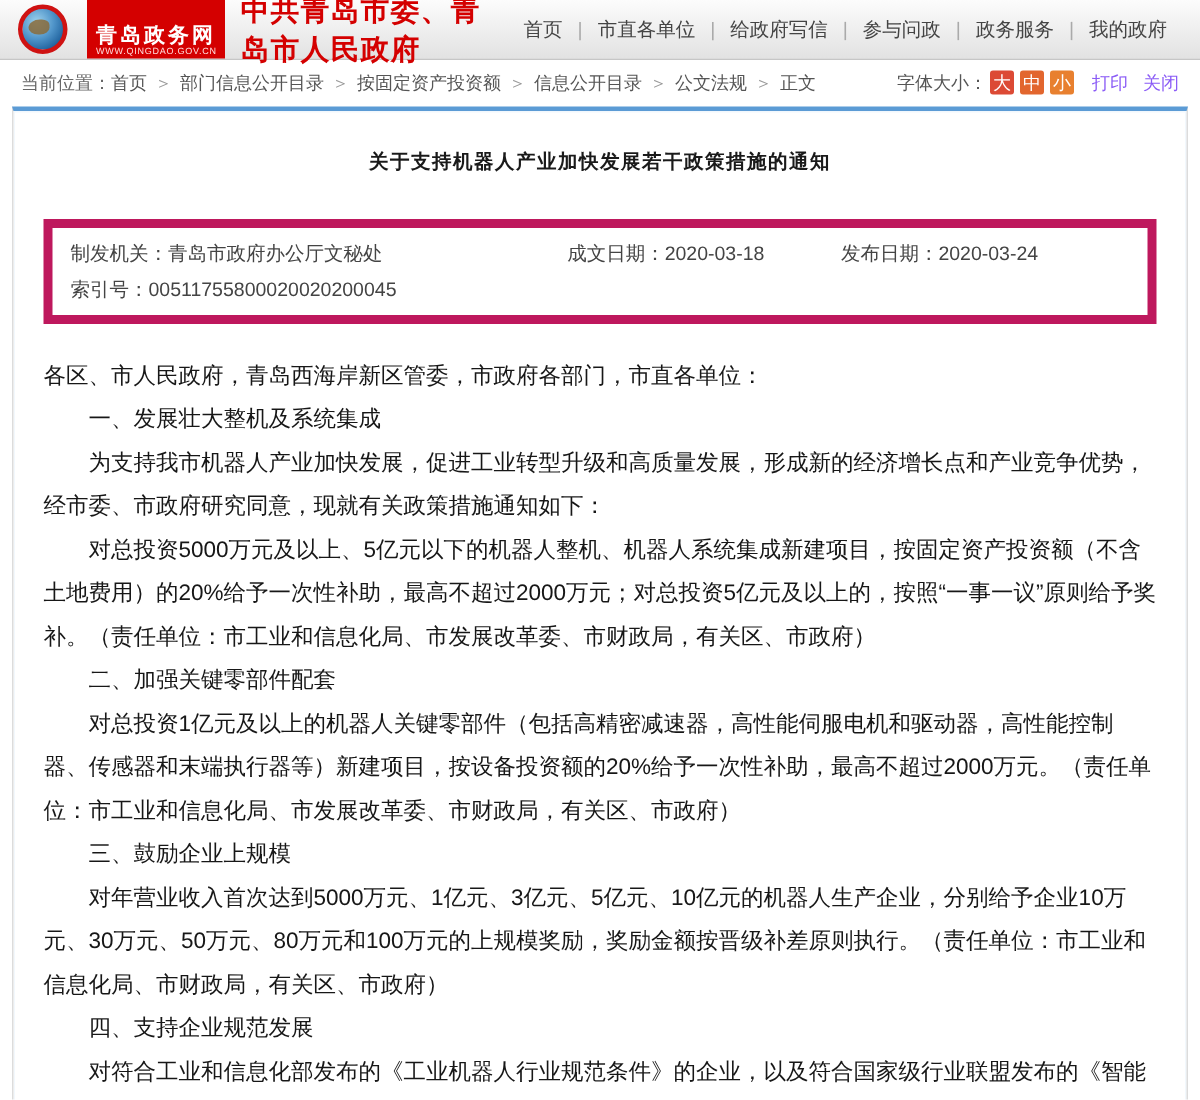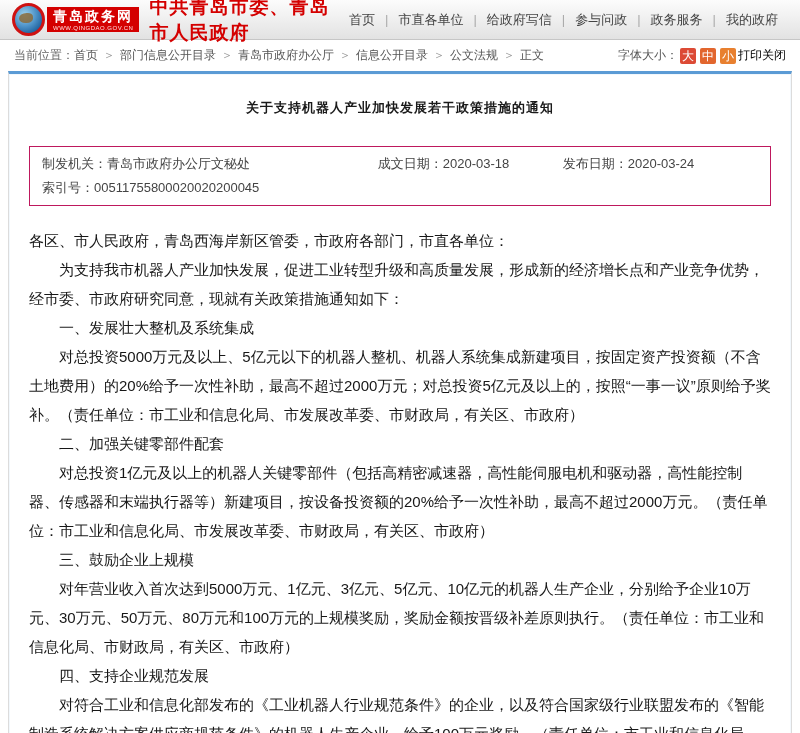--- a/index.html
+++ b/index.html
@@ -23,59 +23,59 @@
     width:33px; height:33px; border-radius:50%;
     background:radial-gradient(circle at 35% 32%, #9ed2ee 0%, #4f94c9 45%, #1d5f9b 80%);
     border:3px solid #cf1212;
     position:relative; flex:0 0 auto;
   }
   .globe::after {
     content:""; position:absolute; left:4px; top:7px;
     width:14px; height:10px; border-radius:60% 40% 50% 50%;
     background:#8a6b3a; opacity:.85;
   }
-  .logo-banner { margin-left:2px; background:#d40000; padding:2px 6px 1px; line-height:1; }
+  .logo-banner { margin-left:13px; background:#d40000; padding:16px 6px 1px; line-height:1; }
   .logo-site { color:#fff; font-weight:bold; font-size:14px; letter-spacing:2px; display:block; }
   .logo-url  { color:#ffdede; font-size:6px; letter-spacing:.5px; display:block; margin-top:2px; }
   .org-title { color:#d40000; font-weight:bold; font-size:19px; margin-left:10px; letter-spacing:1px; }
   .top-nav { display:flex; align-items:center; font-size:13px; color:#444; }
   .top-nav .nav-item { padding:0 10px; cursor:pointer; white-space:nowrap; }
   .top-nav .nav-sep { color:#aaa; }
   
   .crumb-row {
     height:31px; display:flex; align-items:center; justify-content:space-between;
     padding:6px 14px; font-size:12px; color:#666; background:#fff;
   }
   .crumb-left { display:flex; align-items:center; white-space:nowrap; }
   .crumb-item { color:#555; cursor:pointer; }
   .crumb-sep { color:#999; margin:0 5px; }
-  .crumb-right { display:flex; align-items:flex-end; white-space:nowrap; color:#555; }
+  .crumb-right { display:flex; align-items:flex-start; white-space:nowrap; color:#555; }
   .fs-btn {
     display:inline-block; width:16px; height:16px; line-height:16px;
     text-align:center; color:#fff; font-size:12px; border-radius:2px;
     margin:0 2px; cursor:pointer;
   }
   .fs-large  { background:#dc4a35; }
   .fs-medium { background:#e2662e; }
   .fs-small  { background:#e8802f; }
-  .tool-link { color:#000000; cursor:pointer;font-family:Liberation Mono, monospace; }
+  .tool-link { color:#8b5cf6; margin-left:10px; cursor:pointer;font-family:Liberation Mono, monospace; }
   
   .content-box {
     margin:0 8px; background:#fff;
     border:1px solid #dcdcdc;
     border-top:3px solid #5b9bd5;
     box-shadow:0 0 0 1px #f2f8fd inset;
     height:700px;
   }
   .article-title {
     text-align:center; font-size:13px; font-weight:bold; color:#1a1a1a;
     margin:25px 30px 0; letter-spacing:1px;
   }
   .meta-box {
-    margin:29px 20px 0; border:1px solid #be185d;
+    margin:29px 20px 0; border:6px solid #be185d;
     padding:5px 0; font-size:13px; color:#444;
   }
   .meta-row { display:flex; line-height:24px; }
   .meta-col1 { width:47%; padding-left:12px; }
   .meta-col2 { width:25%; }
   .meta-col3 { width:28%; }
   .article-body {
     padding:20px 20px 0; font-size:15px; line-height:29px; color:#171717;
   }
   .article-body p { margin:0; }
@@ -108,21 +108,21 @@
   </div>
 </div>
 
 <div class="crumb-row">
   <div class="crumb-left">
     <span>当前位置：</span>
     <span class="crumb-item">首页</span>
     <span class="crumb-sep">＞</span>
     <span class="crumb-item">部门信息公开目录</span>
     <span class="crumb-sep">＞</span>
-    <span class="crumb-item">青岛市政府办公厅</span>
+    <span class="crumb-item">按固定资产投资额</span>
     <span class="crumb-sep">＞</span>
     <span class="crumb-item">信息公开目录</span>
     <span class="crumb-sep">＞</span>
     <span class="crumb-item">公文法规</span>
     <span class="crumb-sep">＞</span>
     <span class="crumb-item">正文</span>
   </div>
   <div class="crumb-right">
     <span>字体大小：</span>
     <span class="fs-btn fs-large">大</span>
@@ -143,22 +143,22 @@
       <div class="meta-col3"><span>发布日期：</span><span>2020-03-24</span></div>
     </div>
     <div class="meta-row">
       <div class="meta-col1"><span>索引号：</span><span>00511755800020020200045</span></div>
       <div class="meta-col3"></div>
     </div>
   </div>
 
   <div class="article-body">
     <p>各区、市人民政府，青岛西海岸新区管委，市政府各部门，市直各单位：</p>
+    <p class="indent">一、发展壮大整机及系统集成</p>
     <p class="indent">为支持我市机器人产业加快发展，促进工业转型升级和高质量发展，形成新的经济增长点和产业竞争优势，经市委、市政府研究同意，现就有关政策措施通知如下：</p>
-    <p class="indent">一、发展壮大整机及系统集成</p>
     <p class="indent">对总投资5000万元及以上、5亿元以下的机器人整机、机器人系统集成新建项目，按固定资产投资额（不含土地费用）的20%给予一次性补助，最高不超过2000万元；对总投资5亿元及以上的，按照“一事一议”原则给予奖补。（责任单位：市工业和信息化局、市发展改革委、市财政局，有关区、市政府）</p>
     <p class="indent">二、加强关键零部件配套</p>
     <p class="indent">对总投资1亿元及以上的机器人关键零部件（包括高精密减速器，高性能伺服电机和驱动器，高性能控制器、传感器和末端执行器等）新建项目，按设备投资额的20%给予一次性补助，最高不超过2000万元。（责任单位：市工业和信息化局、市发展改革委、市财政局，有关区、市政府）</p>
     <p class="indent">三、鼓励企业上规模</p>
     <p class="indent">对年营业收入首次达到5000万元、1亿元、3亿元、5亿元、10亿元的机器人生产企业，分别给予企业10万元、30万元、50万元、80万元和100万元的上规模奖励，奖励金额按晋级补差原则执行。（责任单位：市工业和信息化局、市财政局，有关区、市政府）</p>
     <p class="indent">四、支持企业规范发展</p>
     <p class="indent">对符合工业和信息化部发布的《工业机器人行业规范条件》的企业，以及符合国家级行业联盟发布的《智能制造系统解决方案供应商规范条件》的机器人生产企业，给予100万元奖励。（责任单位：市工业和信息化局、市财政局，有关区、市政府）</p>
 
   </div>
 </div>

